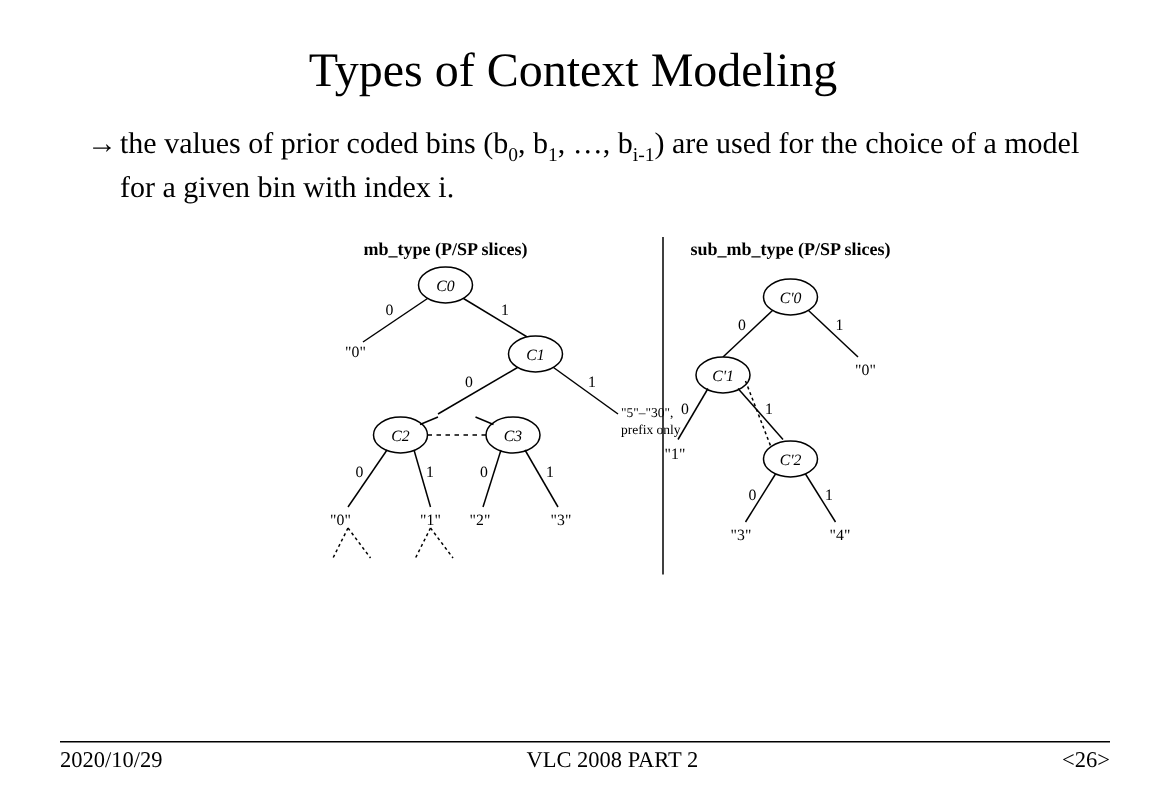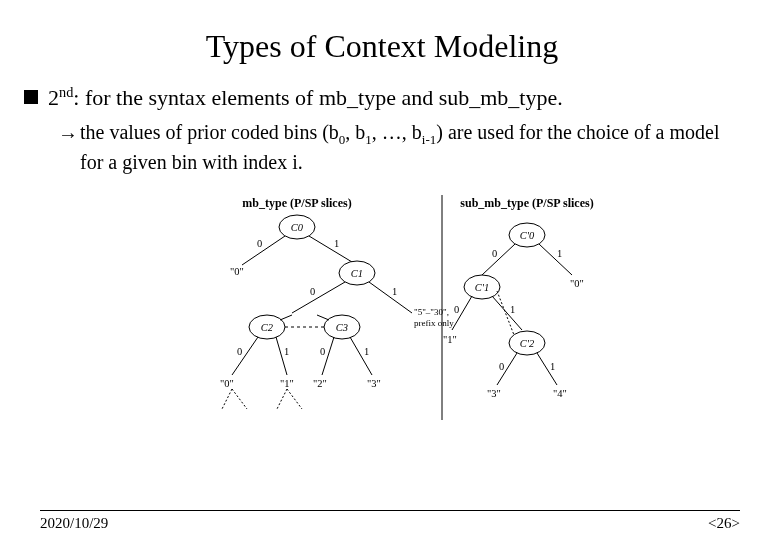--- a/index.html
+++ b/index.html
@@ -80,21 +80,21 @@
     flex: 1;
     height: 230px;
     position: relative;
   }
   .diagram svg {
     width: 100%;
     height: 100%;
   }
   .footer {
     position: absolute;
-    bottom: 8px;
+    bottom: 24px;
     left: 40px;
     right: 40px;
   }
   .footer-line {
     border-top: 1px solid #000;
     height: 0;
     margin-bottom: 4px;
   }
   .footer-row {
     display: flex;
@@ -113,26 +113,20 @@
   .lbl9 { font-size: 9px; }
   .ital { font-style: italic; }
 </style>
 </head>
 <body>
 
 <div class="slide">
 
   <div class="title">Types of Context Modeling</div>
 
-  <div class="bullet-row">
-    <div class="bullet-square"></div>
-    <div class="bullet-text">
-      <span>2</span><sup>nd</sup><span>: for the syntax elements of </span><span>mb_type</span><span> and </span><span>sub_mb_type</span><span>.</span>
-    </div>
-  </div>
 
   <div class="arrow-row">
     <div class="arrow">→</div>
     <div class="arrow-text">
       <span>the values of prior coded bins (</span><span class="italic"><span>b</span><span class="sub">0</span></span><span>, </span><span class="italic"><span>b</span><span class="sub">1</span></span><span>, …, </span><span class="italic"><span>b</span><span class="sub">i-1</span></span><span>) are used for the choice of a model for a given bin with index </span><span class="italic">i</span><span>.</span>
     </div>
   </div>
 
   <div class="content-row">
 
@@ -224,17 +218,18 @@
         <line x1="345" y1="96" x2="362" y2="140" stroke="#000" stroke-dasharray="2,2"></line>
       </svg>
     </div>
 
   </div>
 
   <div class="footer">
     <div class="footer-line"></div>
     <div class="footer-row">
       <span>2020/10/29</span>
+      <span>VLC 2008 PART 2</span>
       <span>&lt;26&gt;</span>
     </div>
   </div>
 
 </div>
 
 </body></html>

